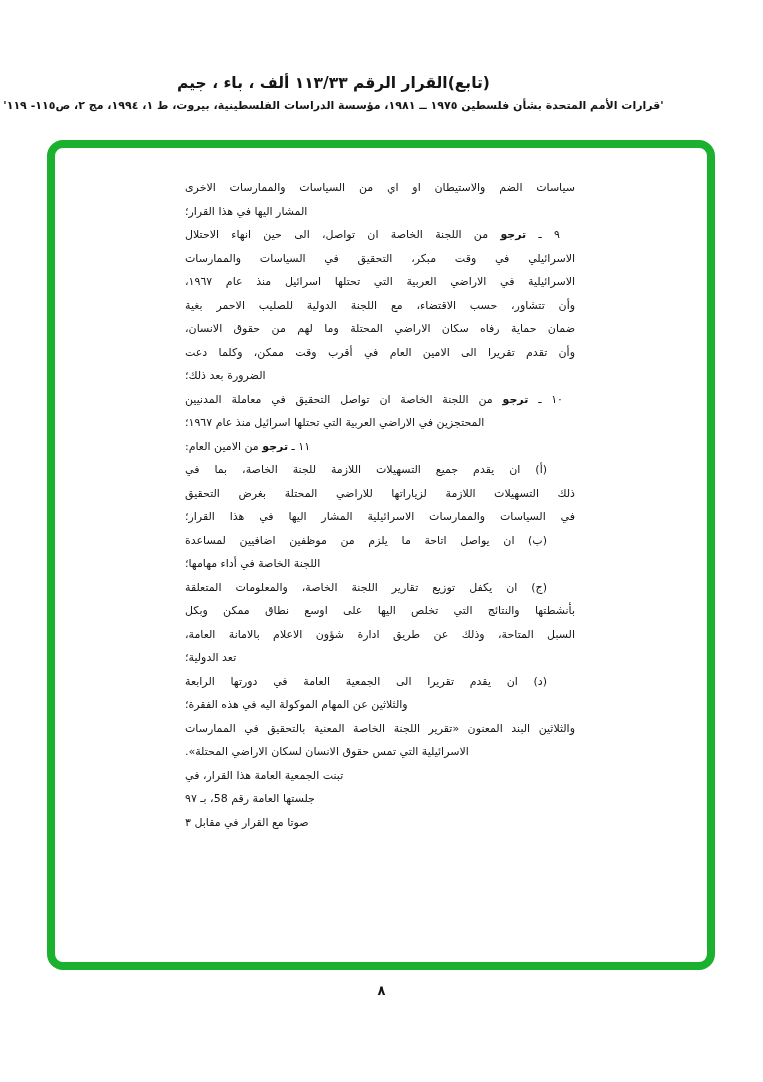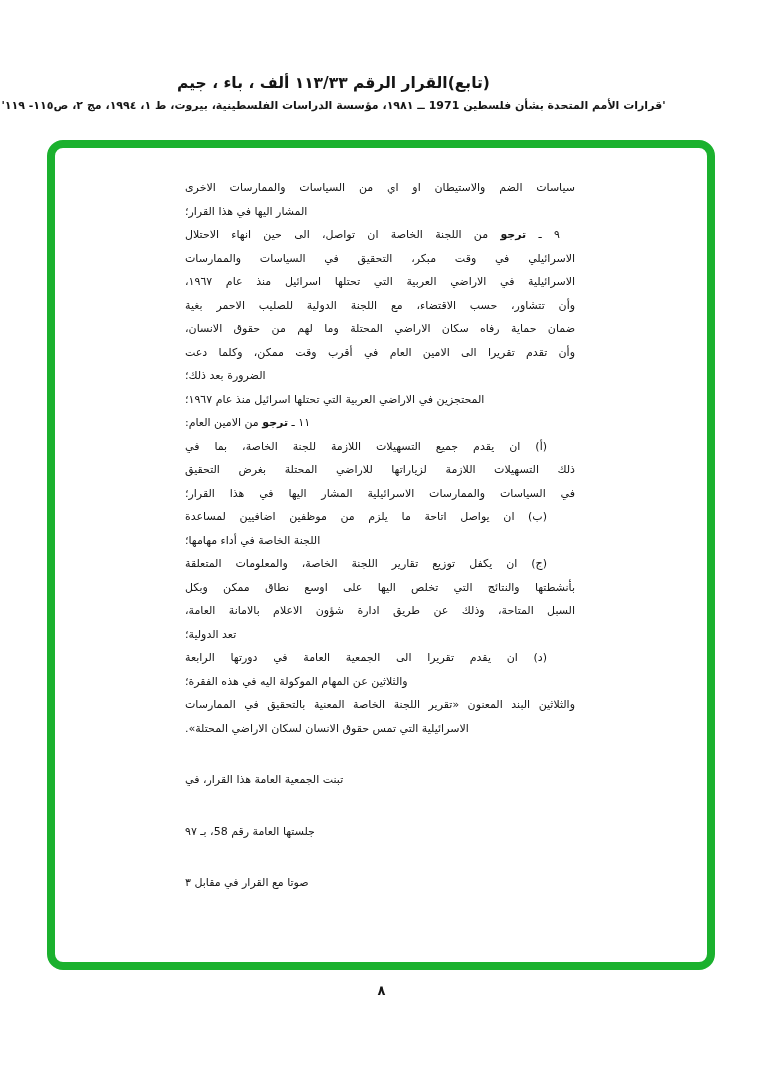--- a/index.html
+++ b/index.html
@@ -23,49 +23,50 @@
   }
   .doc-lines {
     position:absolute; left:185px; top:176px;
     width:390px;
     direction:rtl;
     font-size:11px;
   }
   .line { line-height:23.5px; height:23.5px; white-space:nowrap; }
   .line.j { text-align:justify; text-align-last:justify; white-space:normal; }
   .line.r { text-align:left; }
-  .line.l { text-align:left;margin-top:28px; }
+  .line.l { text-align:left; }
   .line b { font-weight:bold; }
   .page-number {
     position:absolute; top:983px; left:0; width:763px;
     text-align:center; font-size:13px; font-weight:bold;
   }
 </style>
 </head>
 <body>
 
 <div class="page">
 
   <div class="header">
     <div class="title">(تابع)القرار الرقم ١١٣/٣٣ ألف ، باء ، جيم</div>
-    <div class="citation">'قرارات الأمم المتحدة بشأن فلسطين 1971 ــ ١٩٨١، مؤسسة الدراسات الفلسطينية، بيروت، ط ١، ١٩٩٤، مج ٢، ص١١٥- ١١٩'</div>
+    <div class="citation">'قرارات الأمم المتحدة بشأن فلسطين ١٩٧٥ ــ ١٩٨١، مؤسسة الدراسات الفلسطينية، بيروت، ط ١، ١٩٩٤، مج ٢، ص١١٥- ١١٩'</div>
   </div>
 
   <div class="frame"></div>
 
   <div class="doc-lines">
       <div class="line j">سياسات الضم والاستيطان او اي من السياسات والممارسات الاخرى</div>
       <div class="line r">المشار اليها في هذا القرار؛</div>
       <div class="line j" style="padding-right: 15px;">٩ ـ <b>ترجو</b> من اللجنة الخاصة ان تواصل، الى حين انهاء الاحتلال</div>
       <div class="line j">الاسرائيلي في وقت مبكر، التحقيق في السياسات والممارسات</div>
       <div class="line j">الاسرائيلية في الاراضي العربية التي تحتلها اسرائيل منذ عام ١٩٦٧،</div>
       <div class="line j">وأن تتشاور، حسب الاقتضاء، مع اللجنة الدولية للصليب الاحمر بغية</div>
       <div class="line j">ضمان حماية رفاه سكان الاراضي المحتلة وما لهم من حقوق الانسان،</div>
       <div class="line j">وأن تقدم تقريرا الى الامين العام في أقرب وقت ممكن، وكلما دعت</div>
       <div class="line r">الضرورة بعد ذلك؛</div>
+      <div class="line j" style="padding-right: 12px;">١٠ ـ <b>ترجو</b> من اللجنة الخاصة ان تواصل التحقيق في معاملة المدنيين</div>
       <div class="line r">المحتجزين في الاراضي العربية التي تحتلها اسرائيل منذ عام ١٩٦٧؛</div>
       <div class="line r" style="padding-right: 12px;">١١ ـ <b>ترجو</b> من الامين العام:</div>
       <div class="line j" style="padding-right: 28px;">(أ) ان يقدم جميع التسهيلات اللازمة للجنة الخاصة، بما في</div>
       <div class="line j">ذلك التسهيلات اللازمة لزياراتها للاراضي المحتلة بغرض التحقيق</div>
       <div class="line j">في السياسات والممارسات الاسرائيلية المشار اليها في هذا القرار؛</div>
       <div class="line j" style="padding-right: 28px;">(ب) ان يواصل اتاحة ما يلزم من موظفين اضافيين لمساعدة</div>
       <div class="line r">اللجنة الخاصة في أداء مهامها؛</div>
       <div class="line j" style="padding-right: 28px;">(ج) ان يكفل توزيع تقارير اللجنة الخاصة، والمعلومات المتعلقة</div>
       <div class="line j">بأنشطتها والنتائج التي تخلص اليها على اوسع نطاق ممكن وبكل</div>
       <div class="line j">السبل المتاحة، وذلك عن طريق ادارة شؤون الاعلام بالامانة العامة،</div>

